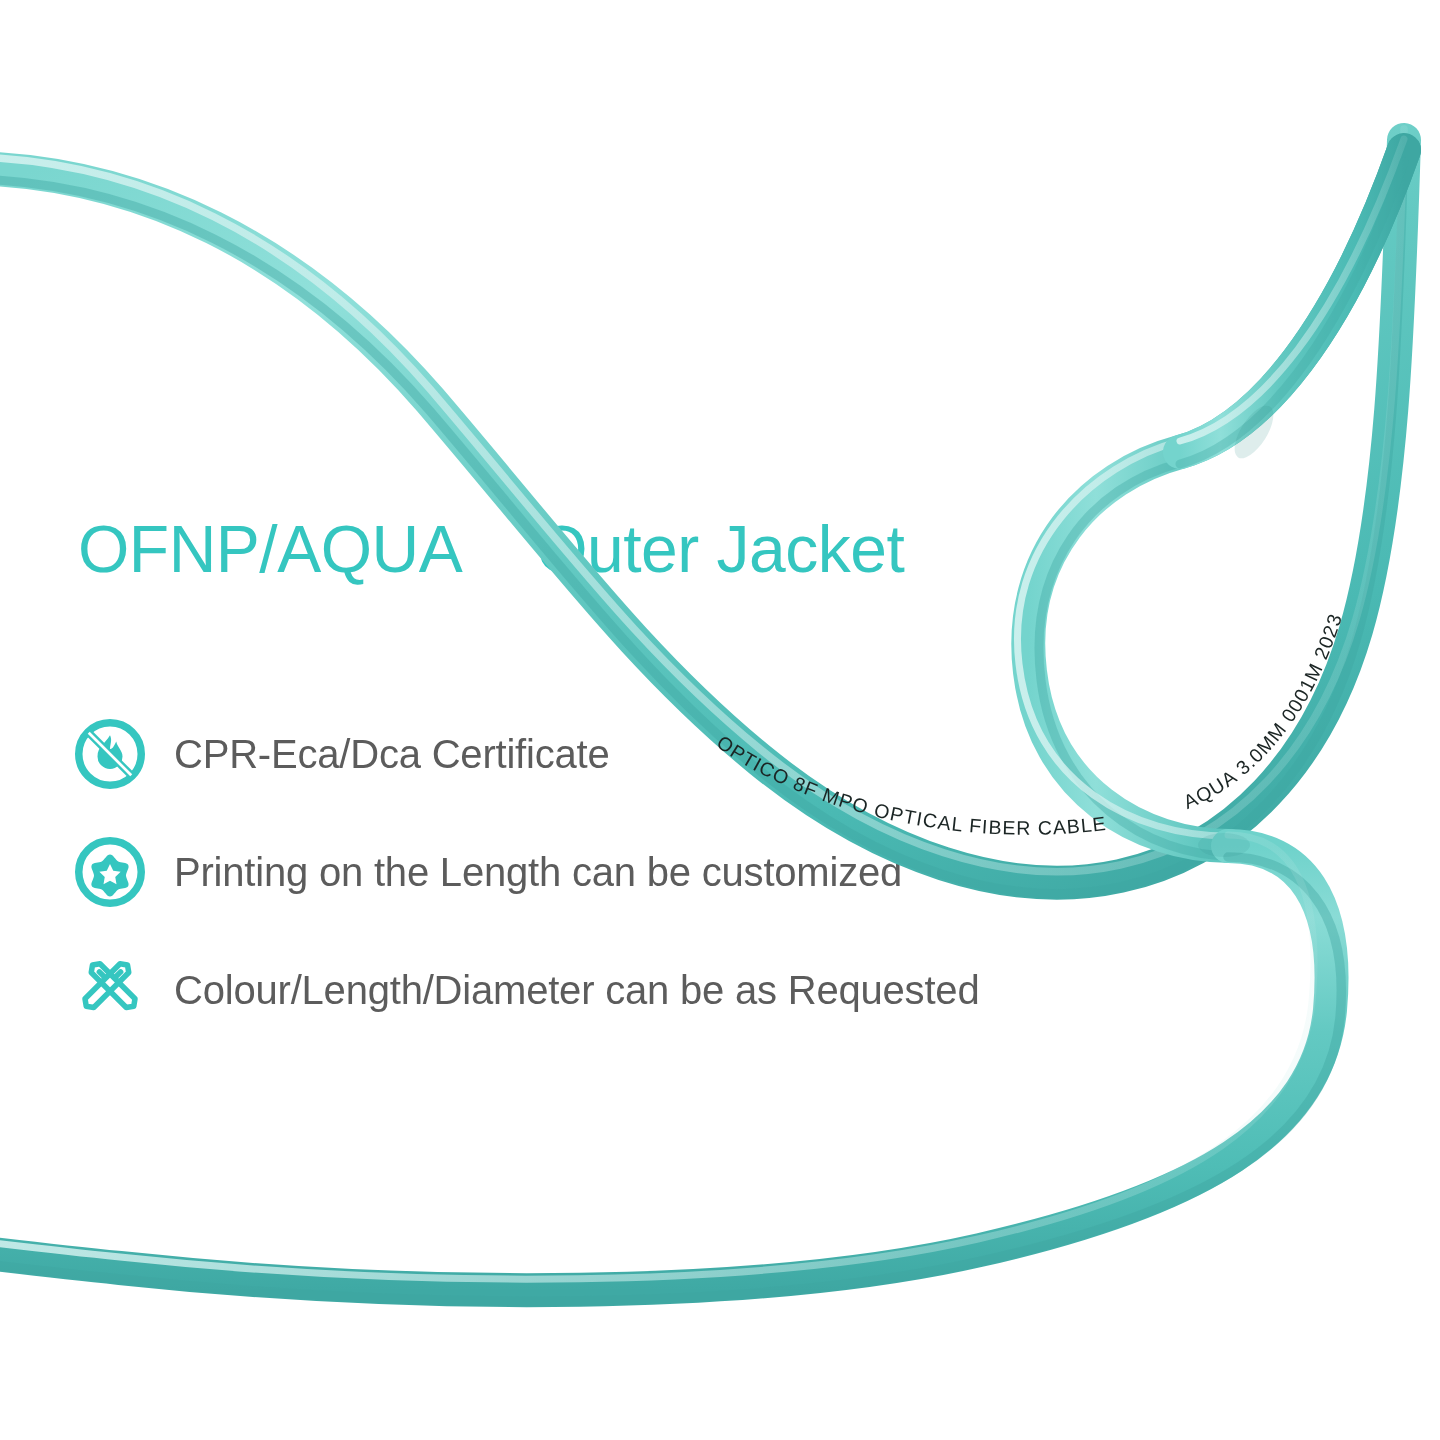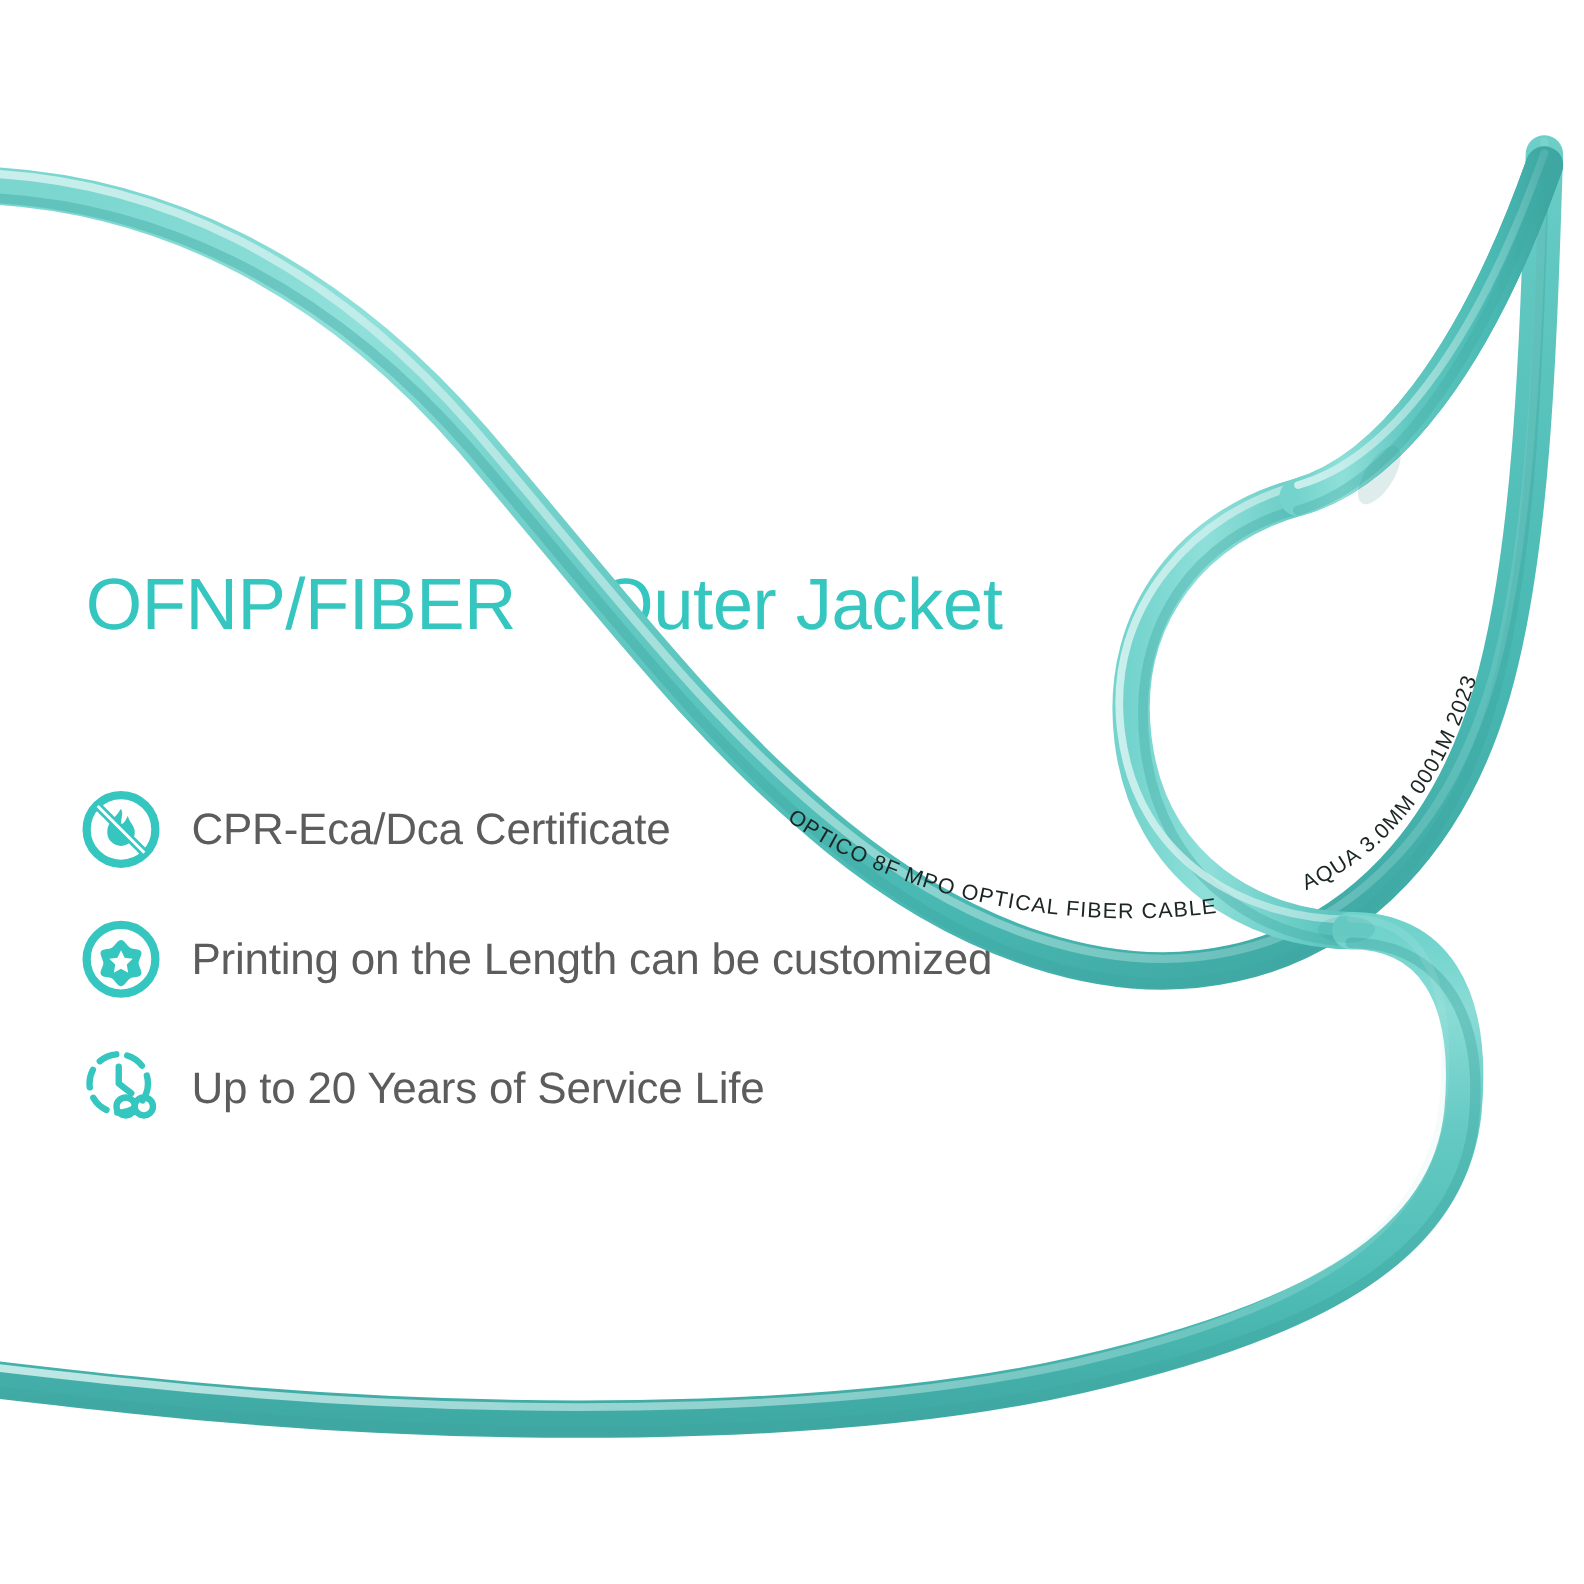--- a/index.html
+++ b/index.html
@@ -86,21 +86,21 @@
     font-weight: 400;
   }
 </style>
 </head>
 <body>
 
 <div id="stage">
 
   <div id="content">
 
-    <div id="title"><span class="seg-a">OFNP/FIBER</span><span class="gap"></span><span class="seg-b">Outer Jacket</span></div>
+    <div id="title"><span class="seg-a">OFNP/AQUA</span><span class="gap"></span><span class="seg-b">Outer Jacket</span></div>
 
     <div id="feature-list">
 
       <div class="feature-row">
         <span class="feature-icon">
           <svg width="80" height="80" viewBox="0 0 64 64">
             <circle cx="32" cy="32" r="25" fill="none" stroke="#35c6c0" stroke-width="6"></circle>
             <path d="M32 17 C28 24 22 26 22 34 a10 10 0 0 0 20 0 c0-5-4-7-5-12 c-2 4-3 6-5 6 c0-4 2-7 0-11 z" fill="#35c6c0"></path>
             <line x1="15" y1="15" x2="49" y2="49" stroke="#35c6c0" stroke-width="6" stroke-linecap="butt"></line>
             <line x1="15" y1="15" x2="49" y2="49" stroke="#ffffff" stroke-width="2.2"></line>
@@ -117,33 +117,34 @@
                      c0 2.6 3 6.1 1.8 8.4 c-1.2 2.3-5.8 1.5-8 2.8 c-2.2 1.3-4 5.6-6.6 5.6
                      c-2.6 0-4.4-4.3-6.6-5.6 c-2.2-1.3-6.8-0.5-8-2.8 c-1.2-2.3 1.8-5.8 1.8-8.4
                      c0-2.6-3-6.1-1.8-8.4 c1.2-2.3 5.8-1.5 8-2.8 c2.2-1.3 4-5.6 6.6-5.6 z" fill="#35c6c0"></path>
             <path d="M32 25.5 l2.6 5.4 l5.9 0.8 l-4.3 4.2 l1.0 5.9 l-5.2-2.8 l-5.2 2.8 l1.0-5.9
                      l-4.3-4.2 l5.9-0.8 z" fill="#ffffff"></path>
           </svg>
         </span>
         <span class="feature-label">Printing on the Length can be customized</span>
       </div>
 
-
       <div class="feature-row">
         <span class="feature-icon">
-          <svg width="86" height="86" viewBox="0 0 68 68">
-            <circle cx="30" cy="30" r="21" fill="none" stroke="#35c6c0" stroke-width="4.6" stroke-linecap="round" stroke-dasharray="13 8"></circle>
-            <path d="M30 18 l0 12 l9 7" fill="none" stroke="#35c6c0" stroke-width="4.6" stroke-linecap="round" stroke-linejoin="round"></path>
-            <path d="M41.5 46.5 c0-3.6 3-6.4 6.6-6.4 c3.6 0 6.5 2.9 6.5 6.4 c0 3.6-2.9 6.5-6.5 6.5
-                     c-3.6 0-6.6-2.9-6.6-6.5 c0-3.6-2.9-6.4-6.5-6.4 c-3.6 0-6.6 2.9-6.6 6.4
-                     c0 3.6 3 6.5 6.6 6.5 c3.6 0 6.5-2.9 6.5-6.5 z" fill="none" stroke="#35c6c0" stroke-width="4.6" stroke-linecap="round"></path>
+          <svg width="80" height="80" viewBox="0 0 64 64">
+            <g fill="none" stroke="#35c6c0" stroke-width="4.4" stroke-linejoin="round" stroke-linecap="round">
+              <path d="M18 12 l6 -1 l28 28 l-1 6 l-6 1 l-28 -28 z"></path>
+              <path d="M23.5 17.5 l4.5 4.5"></path>
+              <path d="M46 12 l-6 -1 l-28 28 l1 6 l6 1 l28 -28 z"></path>
+              <path d="M40.5 17.5 l-4.5 4.5"></path>
+            </g>
           </svg>
         </span>
-        <span class="feature-label">Up to 20 Years of Service Life</span>
+        <span class="feature-label">Colour/Length/Diameter can be as Requested</span>
       </div>
+
 
     </div>
   </div>
 
   <svg id="cable-layer" viewBox="0 0 1440 1440">
     <defs>
 
       <linearGradient id="tubeShadeV" x1="0" y1="0" x2="0" y2="1">
         <stop offset="0%" stop-color="#6fd2cb"></stop>
         <stop offset="16%" stop-color="#8adcd6"></stop>

